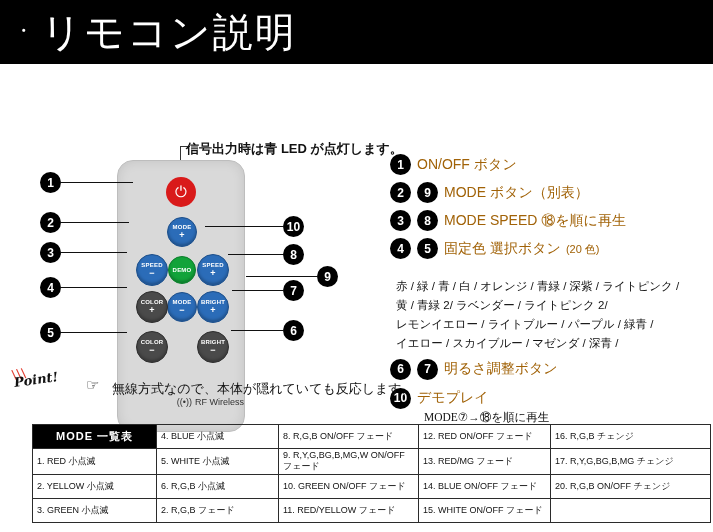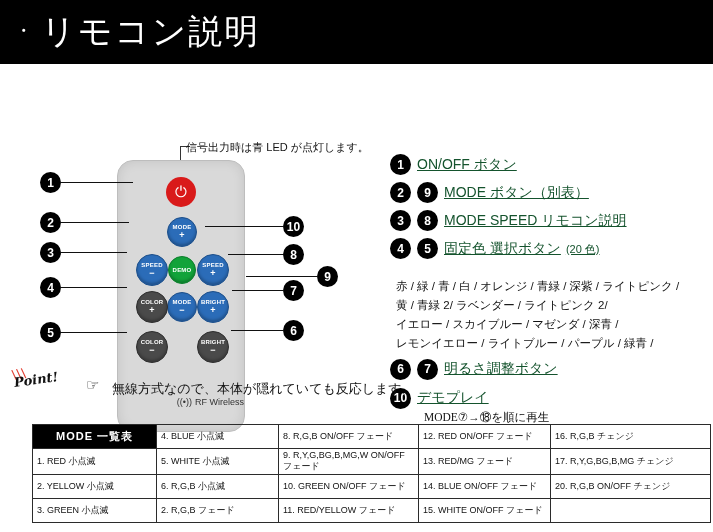--- a/index.html
+++ b/index.html
@@ -20,32 +20,32 @@
     color: #fff;
     display: flex; align-items: center;
     padding-left: 14px;
   }
   .header .bullet {
     font-size: 19px; line-height: 1; margin-right: 8px; color:#fff;
     transform: translateY(-2px);
   }
   .header .title {
     font-family: Liberation Sans, sans-serif;
-    font-size: 34px;
+    font-size: 40px;
     letter-spacing: 2px;
     font-weight: 400;
   }
 
   
   .main { position: relative; width: 713px; height: 355px; }
 
   
   .note-line {
     position: absolute; left: 186px; top: 76px;
-    font-size: 11px; color: #111; white-space: nowrap;
+    font-size: 13px; color: #111; white-space: nowrap; font-weight: bold;
   }
   .note-hook {
     position: absolute; left: 180px; top: 82px;
     width: 10px; height: 22px;
     border-left: 1px solid #333;
     border-top: 1px solid #333;
   }
 
   
   .remote {
@@ -128,21 +128,21 @@
   .r9  { left: 246px; top: 212px; width: 71px; }
   .r7  { left: 232px; top: 226px; width: 51px; }
   .r6  { left: 231px; top: 266px; width: 52px; }
 
   
   .legend { position: absolute; left: 390px; top: 90px; width: 320px; }
   .legend-row { display:flex; align-items:center; margin-bottom: 7px; }
   .legend-row .num-inline {
     position: static; margin-right: 6px; flex: 0 0 auto;
   }
-  .legend-row .txt { font-size: 14px; color:#14532d;text-decoration:underline; }
+  .legend-row .txt { font-size: 14px; color:#a16207; }
   .legend-row .txt small { font-size: 11px; }
   .color-list {
     margin: 18px 0 6px 6px;
     font-size: 11.5px; line-height: 1.65; color:#111;
   }
   .demo-sub { font-size: 11.5px; margin: 1px 0 0 34px; color:#111;font-family:Liberation Serif, serif; }
 
   
   .point-wrap { position: absolute; left: 8px; top: 372px; width: 700px; height: 34px; }
   .point-mark {
@@ -277,35 +277,35 @@
 
     <div class="legend-row">
       <span class="num num-inline">2</span>
       <span class="num num-inline">9</span>
       <span class="txt">MODE ボタン（別表）</span>
     </div>
 
     <div class="legend-row">
       <span class="num num-inline">3</span>
       <span class="num num-inline">8</span>
-      <span class="txt">MODE SPEED リモコン説明</span>
+      <span class="txt">MODE SPEED ⑱を順に再生</span>
     </div>
 
     <div class="legend-row">
       <span class="num num-inline">4</span>
       <span class="num num-inline">5</span>
       <span class="txt">固定色 選択ボタン</span>
       <span class="txt" style="margin-left:5px;"><small>(20 色)</small></span>
     </div>
 
     <div class="color-list">
       <div>赤 / 緑 / 青 / 白 / オレンジ / 青緑 / 深紫 / ライトピンク /</div>
       <div>黄 / 青緑 2/ ラベンダー / ライトピンク 2/</div>
+      <div>レモンイエロー / ライトブルー / パープル / 緑青 /</div>
       <div>イエロー / スカイブルー / マゼンダ / 深青 /</div>
-      <div>レモンイエロー / ライトブルー / パープル / 緑青 /</div>
     </div>
 
     <div class="legend-row">
       <span class="num num-inline">6</span>
       <span class="num num-inline">7</span>
       <span class="txt">明るさ調整ボタン</span>
     </div>
 
     <div class="legend-row" style="margin-top:8px;margin-bottom:0;">
       <span class="num num-inline">10</span>

